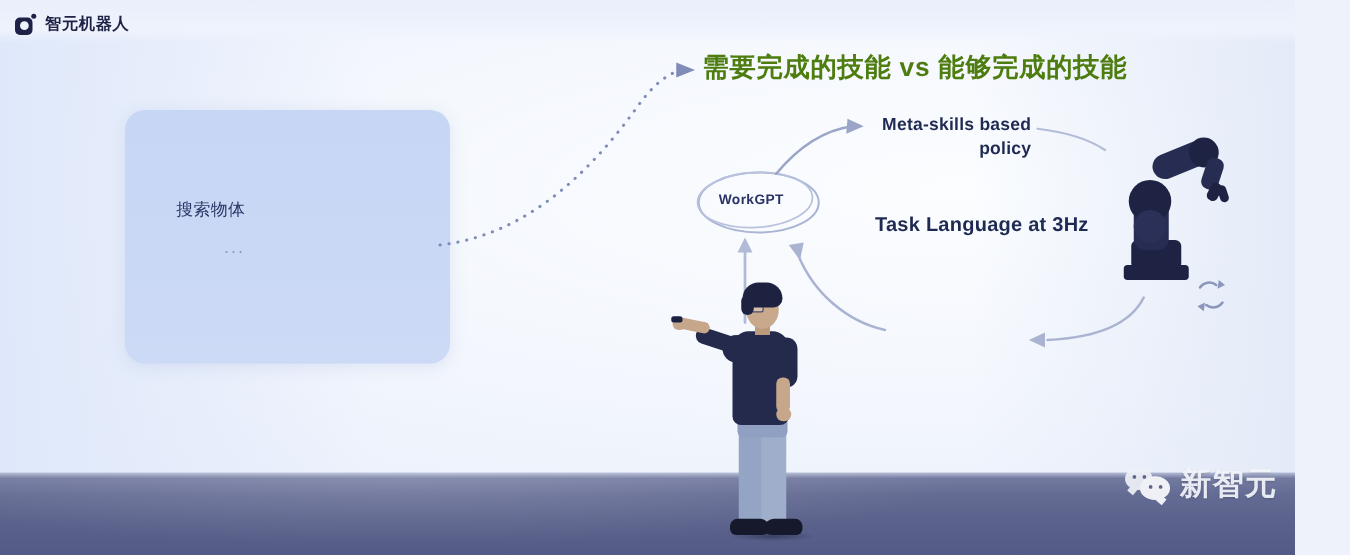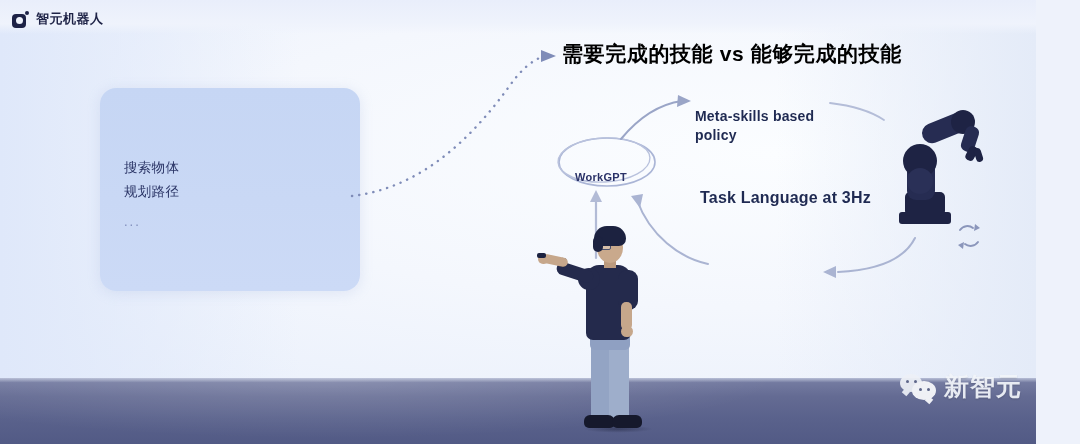--- a/index.html
+++ b/index.html
@@ -1,21 +1,21 @@
 <!DOCTYPE html>
 <html><head>
 <meta charset="utf-8">
 <style>
   html,body{margin:0;padding:0;}
   body{
     width:1080px;height:444px;overflow:hidden;
     font-family:"Liberation Sans","DejaVu Sans",sans-serif;
     background:#eef2fb;
   }
-  #stage{position:relative;width:1036px;height:444px;overflow:hidden;}
+  #stage{position:relative;width:1036px;height:444px;overflow:hidden;text-align:right;}
 
   
   .wall{
     position:absolute;left:0;top:0;width:1080px;height:382px;
     background:
       radial-gradient(120% 90% at 72% 40%, #fbfdff 0%, #f4f7fd 45%, #e7eefb 100%);
   }
   .wall-tintL{
     position:absolute;left:0;top:0;width:300px;height:382px;
     background:linear-gradient(90deg,#dfe8fa 0%, rgba(223,232,250,0) 100%);
@@ -60,31 +60,31 @@
     position:absolute;left:100px;top:88px;width:260px;height:203px;
     border-radius:16px;
     background:linear-gradient(180deg,#c6d6f4 0%, #c9d8f5 55%, #ccdaf6 100%);
     box-shadow:0 2px 14px rgba(140,160,210,.20);
   }
   .card h1{
     margin:0;position:absolute;left:23px;top:27px;
     font-size:24px;line-height:1.1;font-weight:700;color:#1f2a5e;letter-spacing:.3px;
   }
   .card ul{margin:0;padding:0;list-style:none;position:absolute;left:24px;top:68px;}
-  .card li{font-size:13.5px;line-height:24px;color:#2b3566;font-weight:500;letter-spacing:.3px;}
+  .card li{font-size:13.5px;line-height:24px;color:#2b3566;font-weight:500;letter-spacing:.3px;margin-left:17px;}
   .card li.ell{color:#7f8dbb;letter-spacing:2px;font-size:13px;padding-top:6px;}
 
   
   .headline{
     position:absolute;left:562px;top:40px;
-    font-size:21px;font-weight:700;color:#000000;letter-spacing:.6px;white-space:nowrap;
-  }
-
-  
-  .dtxt{position:absolute;color:#1f2a52;font-weight:600;letter-spacing:.2px;margin-top:17px;}
+    font-size:21px;font-weight:700;color:#4d7c0f;letter-spacing:.6px;white-space:nowrap;
+  }
+
+  
+  .dtxt{position:absolute;color:#1f2a52;font-weight:600;letter-spacing:.2px;}
   .t-meta{left:695px;top:90px;font-size:14px;line-height:19px;width:130px;}
   .t-replan{left:700px;top:172px;font-size:16px;white-space:nowrap;}
   .t-imgdepth{left:713px;top:251px;font-size:15px;line-height:20px;width:80px;}
   .t-workgpt{
     left:575px;top:154px;font-size:11px;color:#2a3268;font-weight:700;letter-spacing:.3px;
   }
   .t-robot{
     left:833px;top:222px;font-size:13px;line-height:17px;width:110px;
     color:#9aa6c4;font-weight:500;
   }
@@ -153,21 +153,20 @@
     <span class="mark">
       <span class="sq"></span>
         <span class="dot"></span>
     </span>
     <span class="btxt">智元机器人</span>
   </div>
 
   <div class="card">
     <ul>
       <li>搜索物体</li>
-      <li>规划路径</li>
       <li class="ell">...</li>
     </ul>
   </div>
 
   <div class="headline">需要完成的技能 vs 能够完成的技能</div>
 
   <svg class="ov" viewBox="0 0 1080 444">
 
     <path d="M352 196 C 420 188, 470 140, 508 88 C 518 74, 528 62, 544 56" fill="none" stroke="#7f8cb8" stroke-width="2.4" stroke-linecap="round" stroke-dasharray="0.2 7"></path>
     <path d="M541 50 L 556 56 L 541 62 Z" fill="#7f8cb8"></path>

